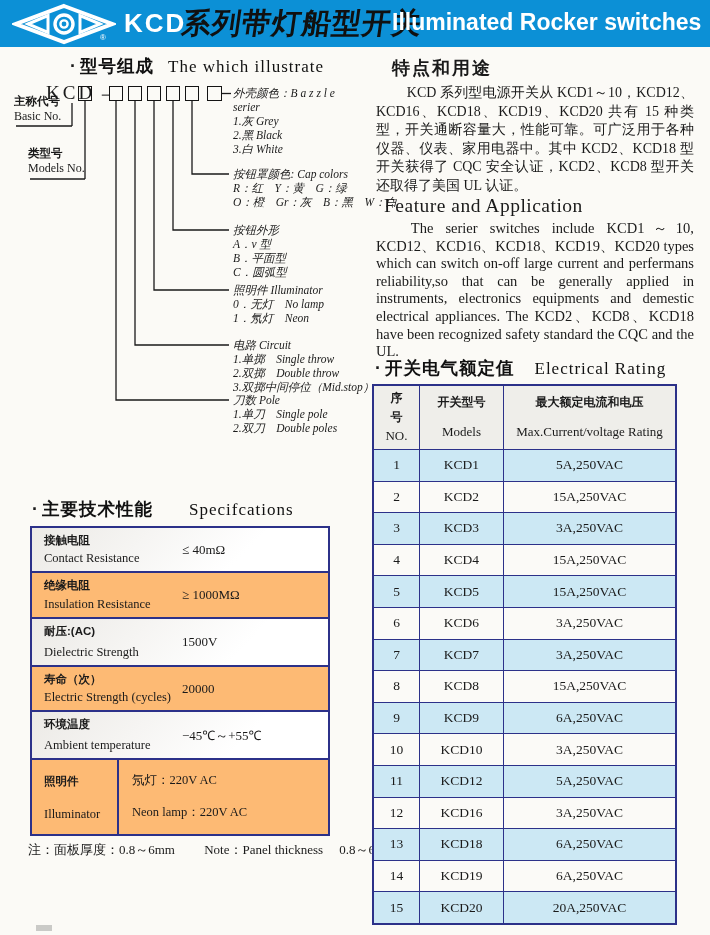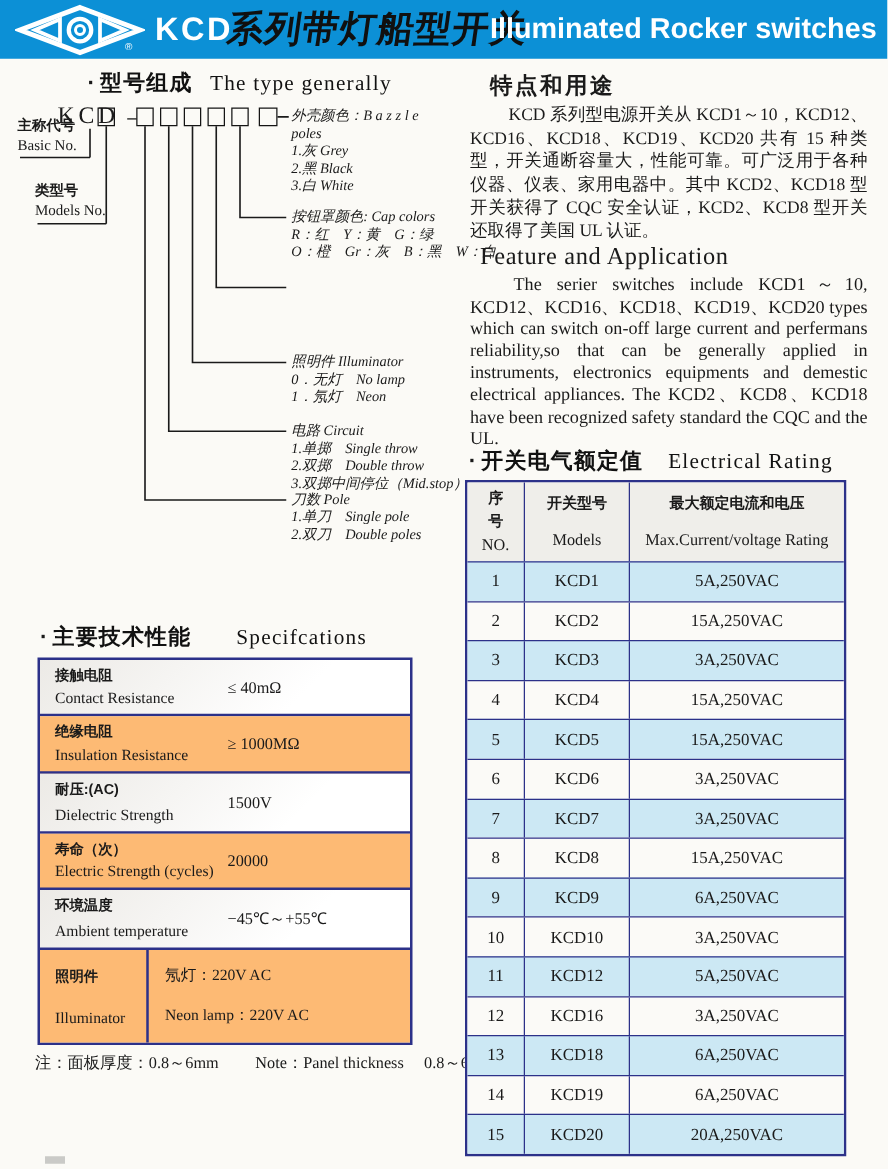--- a/index.html
+++ b/index.html
@@ -89,21 +89,21 @@
       <circle cx="52" cy="21" r="3.6" fill="none" stroke="#ffffff" stroke-width="2.4"></circle>
     </svg>
   </div>
   <span class="abs reg-mark">®</span>
   <span class="abs brand">KCD</span>
   <span class="abs title-cn">系列带灯船型开关</span>
   <span class="abs title-en">Illuminated Rocker switches</span>
 </div>
 
 <div class="abs sec-title" style="left:70px; top:54px;">
-  <span class="bullet">·</span><span class="t-cn">型号组成</span><span class="t-en">The type generally</span>
+  <span class="bullet">·</span><span class="t-cn">型号组成</span><span class="t-en">The which illustrate</span>
 </div>
 
 <div class="abs diagram">
   <svg class="lines" width="400" height="386" viewBox="0 0 400 386">
     <g stroke="#1a1a1a" stroke-width="1.3" fill="none">
       <polyline points="72,23 72,46"></polyline>   
         <line x1="16" y1="46" x2="72" y2="46"></line>
       <polyline points="85,21 85,99"></polyline>   
         <line x1="30" y1="99" x2="85" y2="99"></line>
       <line x1="222" y1="13.5" x2="231" y2="13.5"></line>
@@ -129,29 +129,35 @@
     <div class="cn">主称代号</div>
     <div>Basic No.</div>
   </div>
   <div class="dleft" style="left:28px; top:66px;">
     <div class="cn">类型号</div>
     <div>Models No.</div>
   </div>
 
   <div class="branch" style="left:233px; top:6px;">
     <div class="bl">外壳颜色：B a z z l e</div>
-    <div class="bl">poles</div>
+    <div class="bl">serier</div>
     <div class="bl">1.灰  Grey</div>
     <div class="bl">2.黑  Black</div>
     <div class="bl">3.白  White</div>
   </div>
   <div class="branch" style="left:233px; top:87px;">
     <div class="bl">按钮罩颜色: Cap colors</div>
     <div class="bl">R：红　Y：黄　G：绿</div>
     <div class="bl">O：橙　Gr：灰　B：黑　W：白</div>
+  </div>
+  <div class="branch" style="left:233px; top:143px;">
+    <div class="bl">按钮外形</div>
+    <div class="bl">A．v 型</div>
+    <div class="bl">B．平面型</div>
+    <div class="bl">C．圆弧型</div>
   </div>
   <div class="branch" style="left:233px; top:203px;">
     <div class="bl">照明件  Illuminator</div>
     <div class="bl">0．无灯　No lamp</div>
     <div class="bl">1．氖灯　Neon</div>
   </div>
   <div class="branch" style="left:233px; top:258px;">
     <div class="bl">电路  Circuit</div>
     <div class="bl">1.单掷　Single throw</div>
     <div class="bl">2.双掷　Double throw</div>

